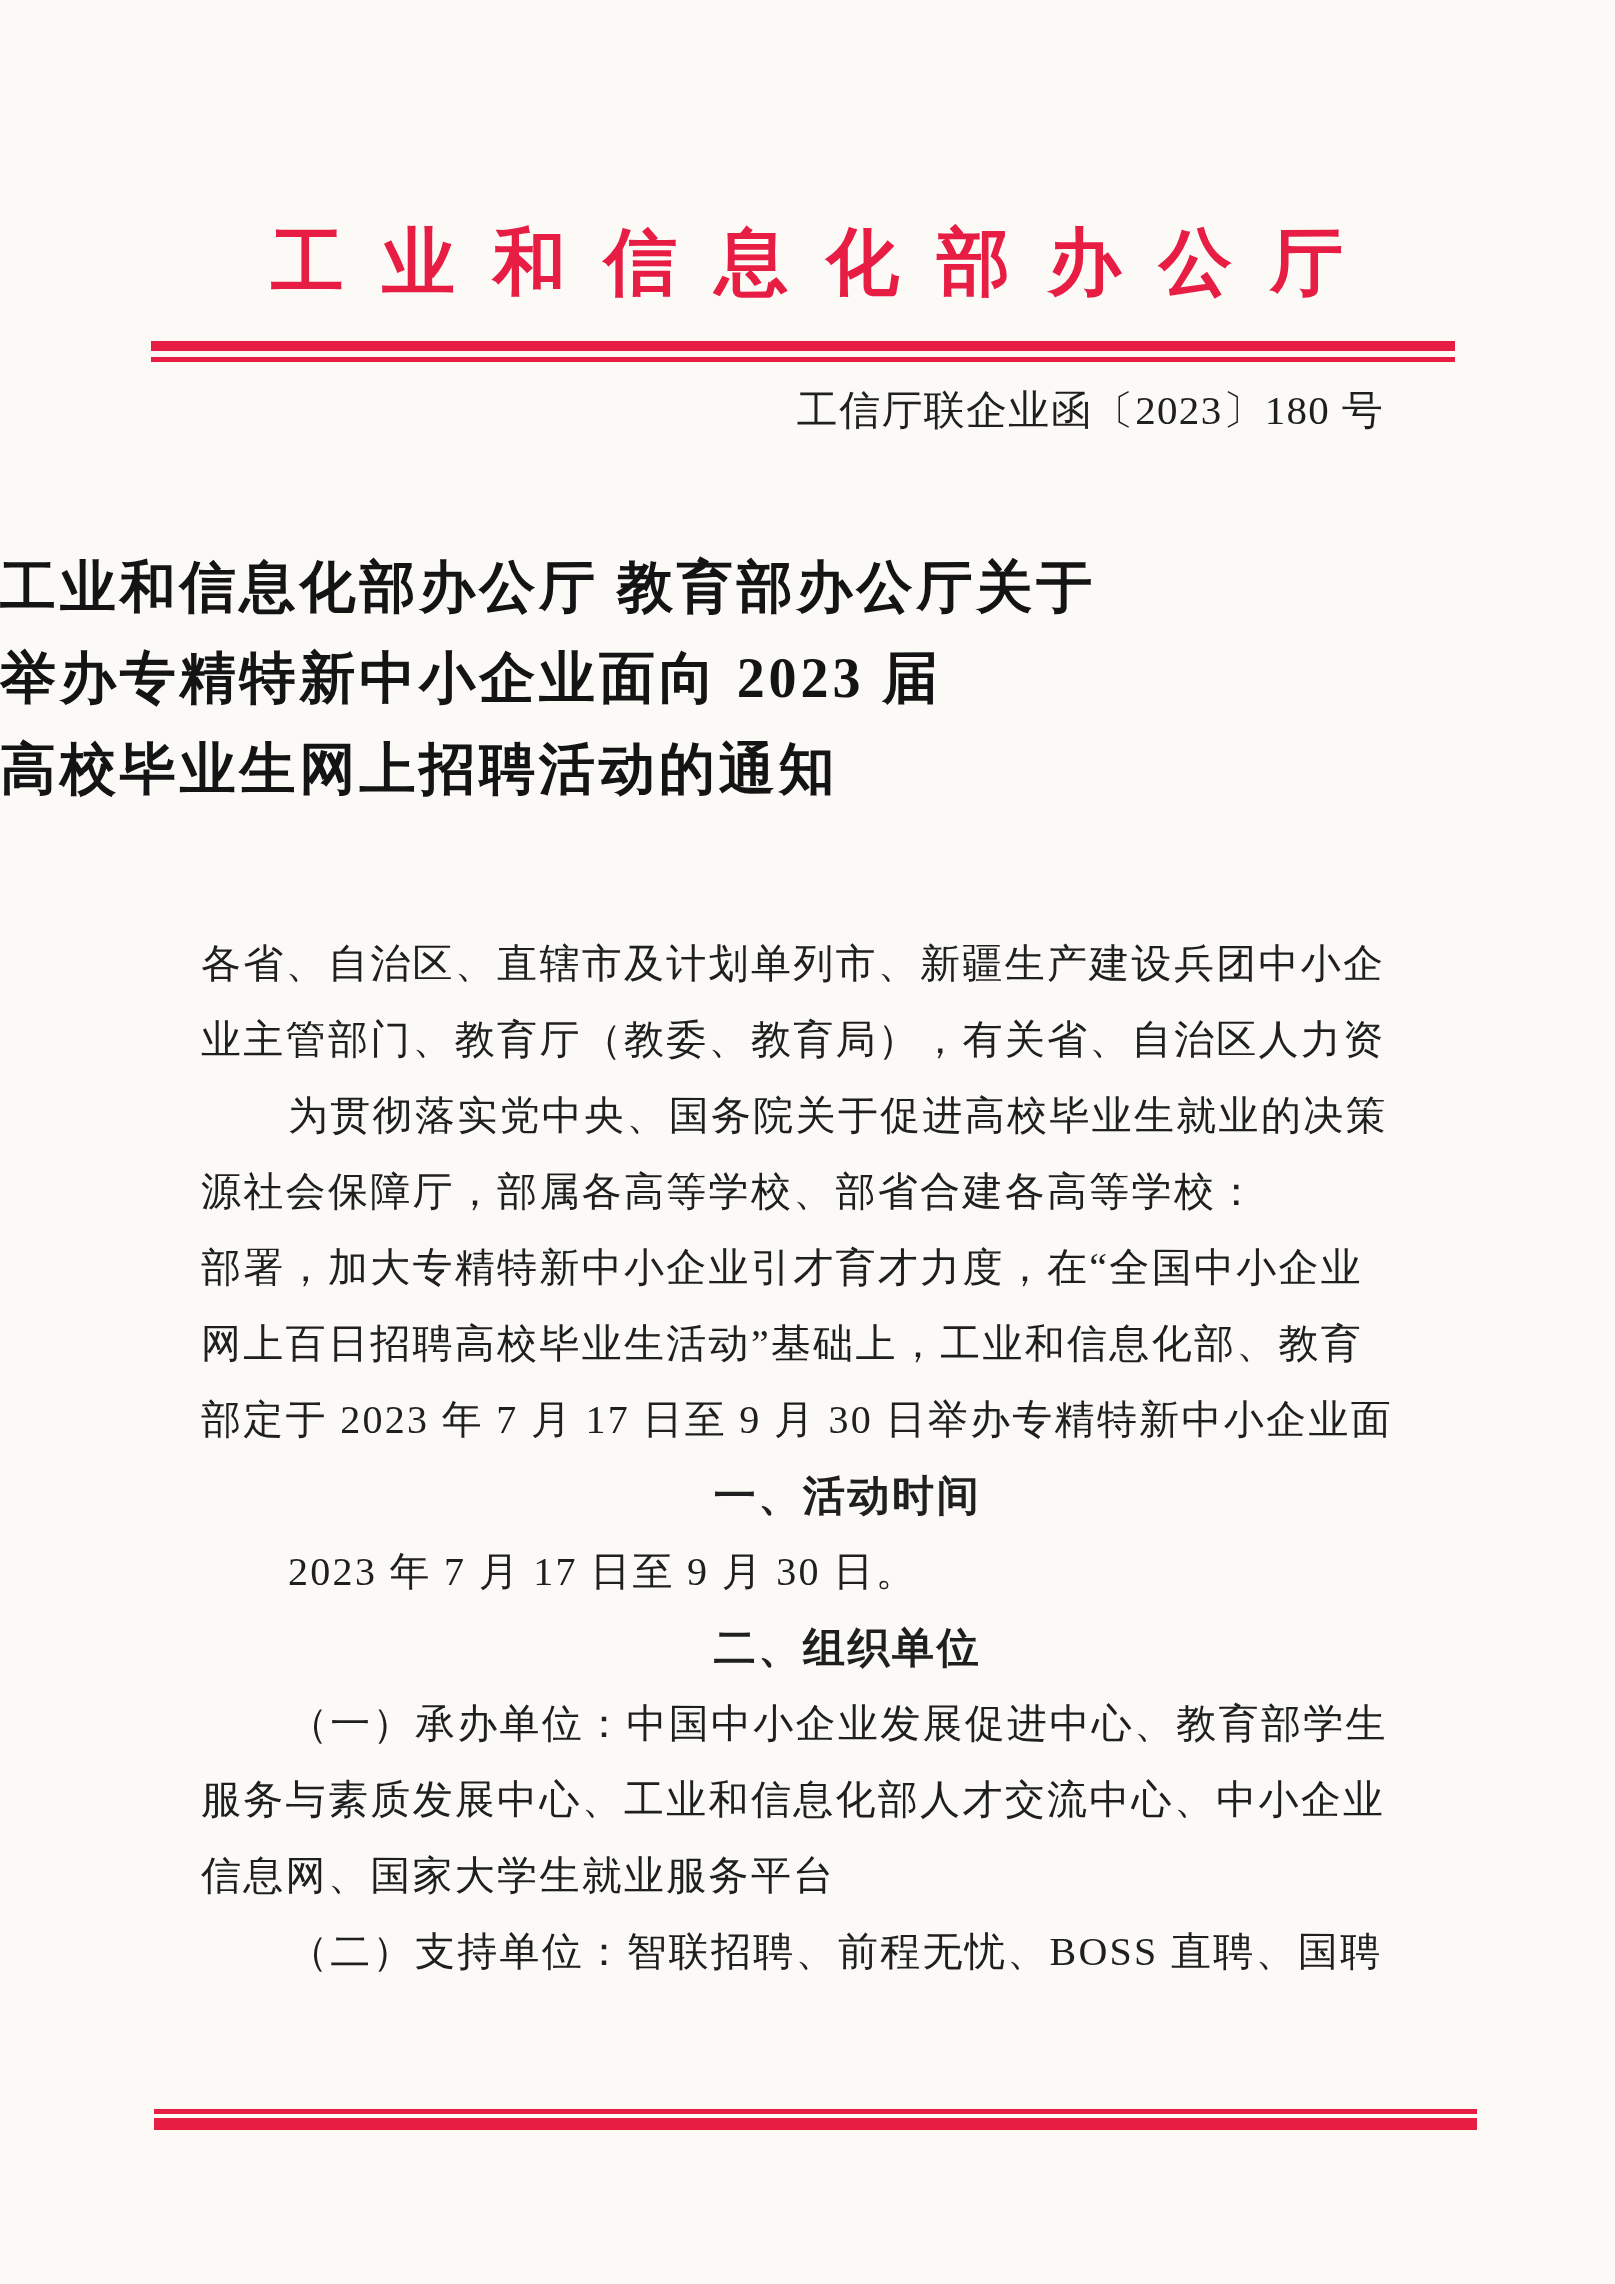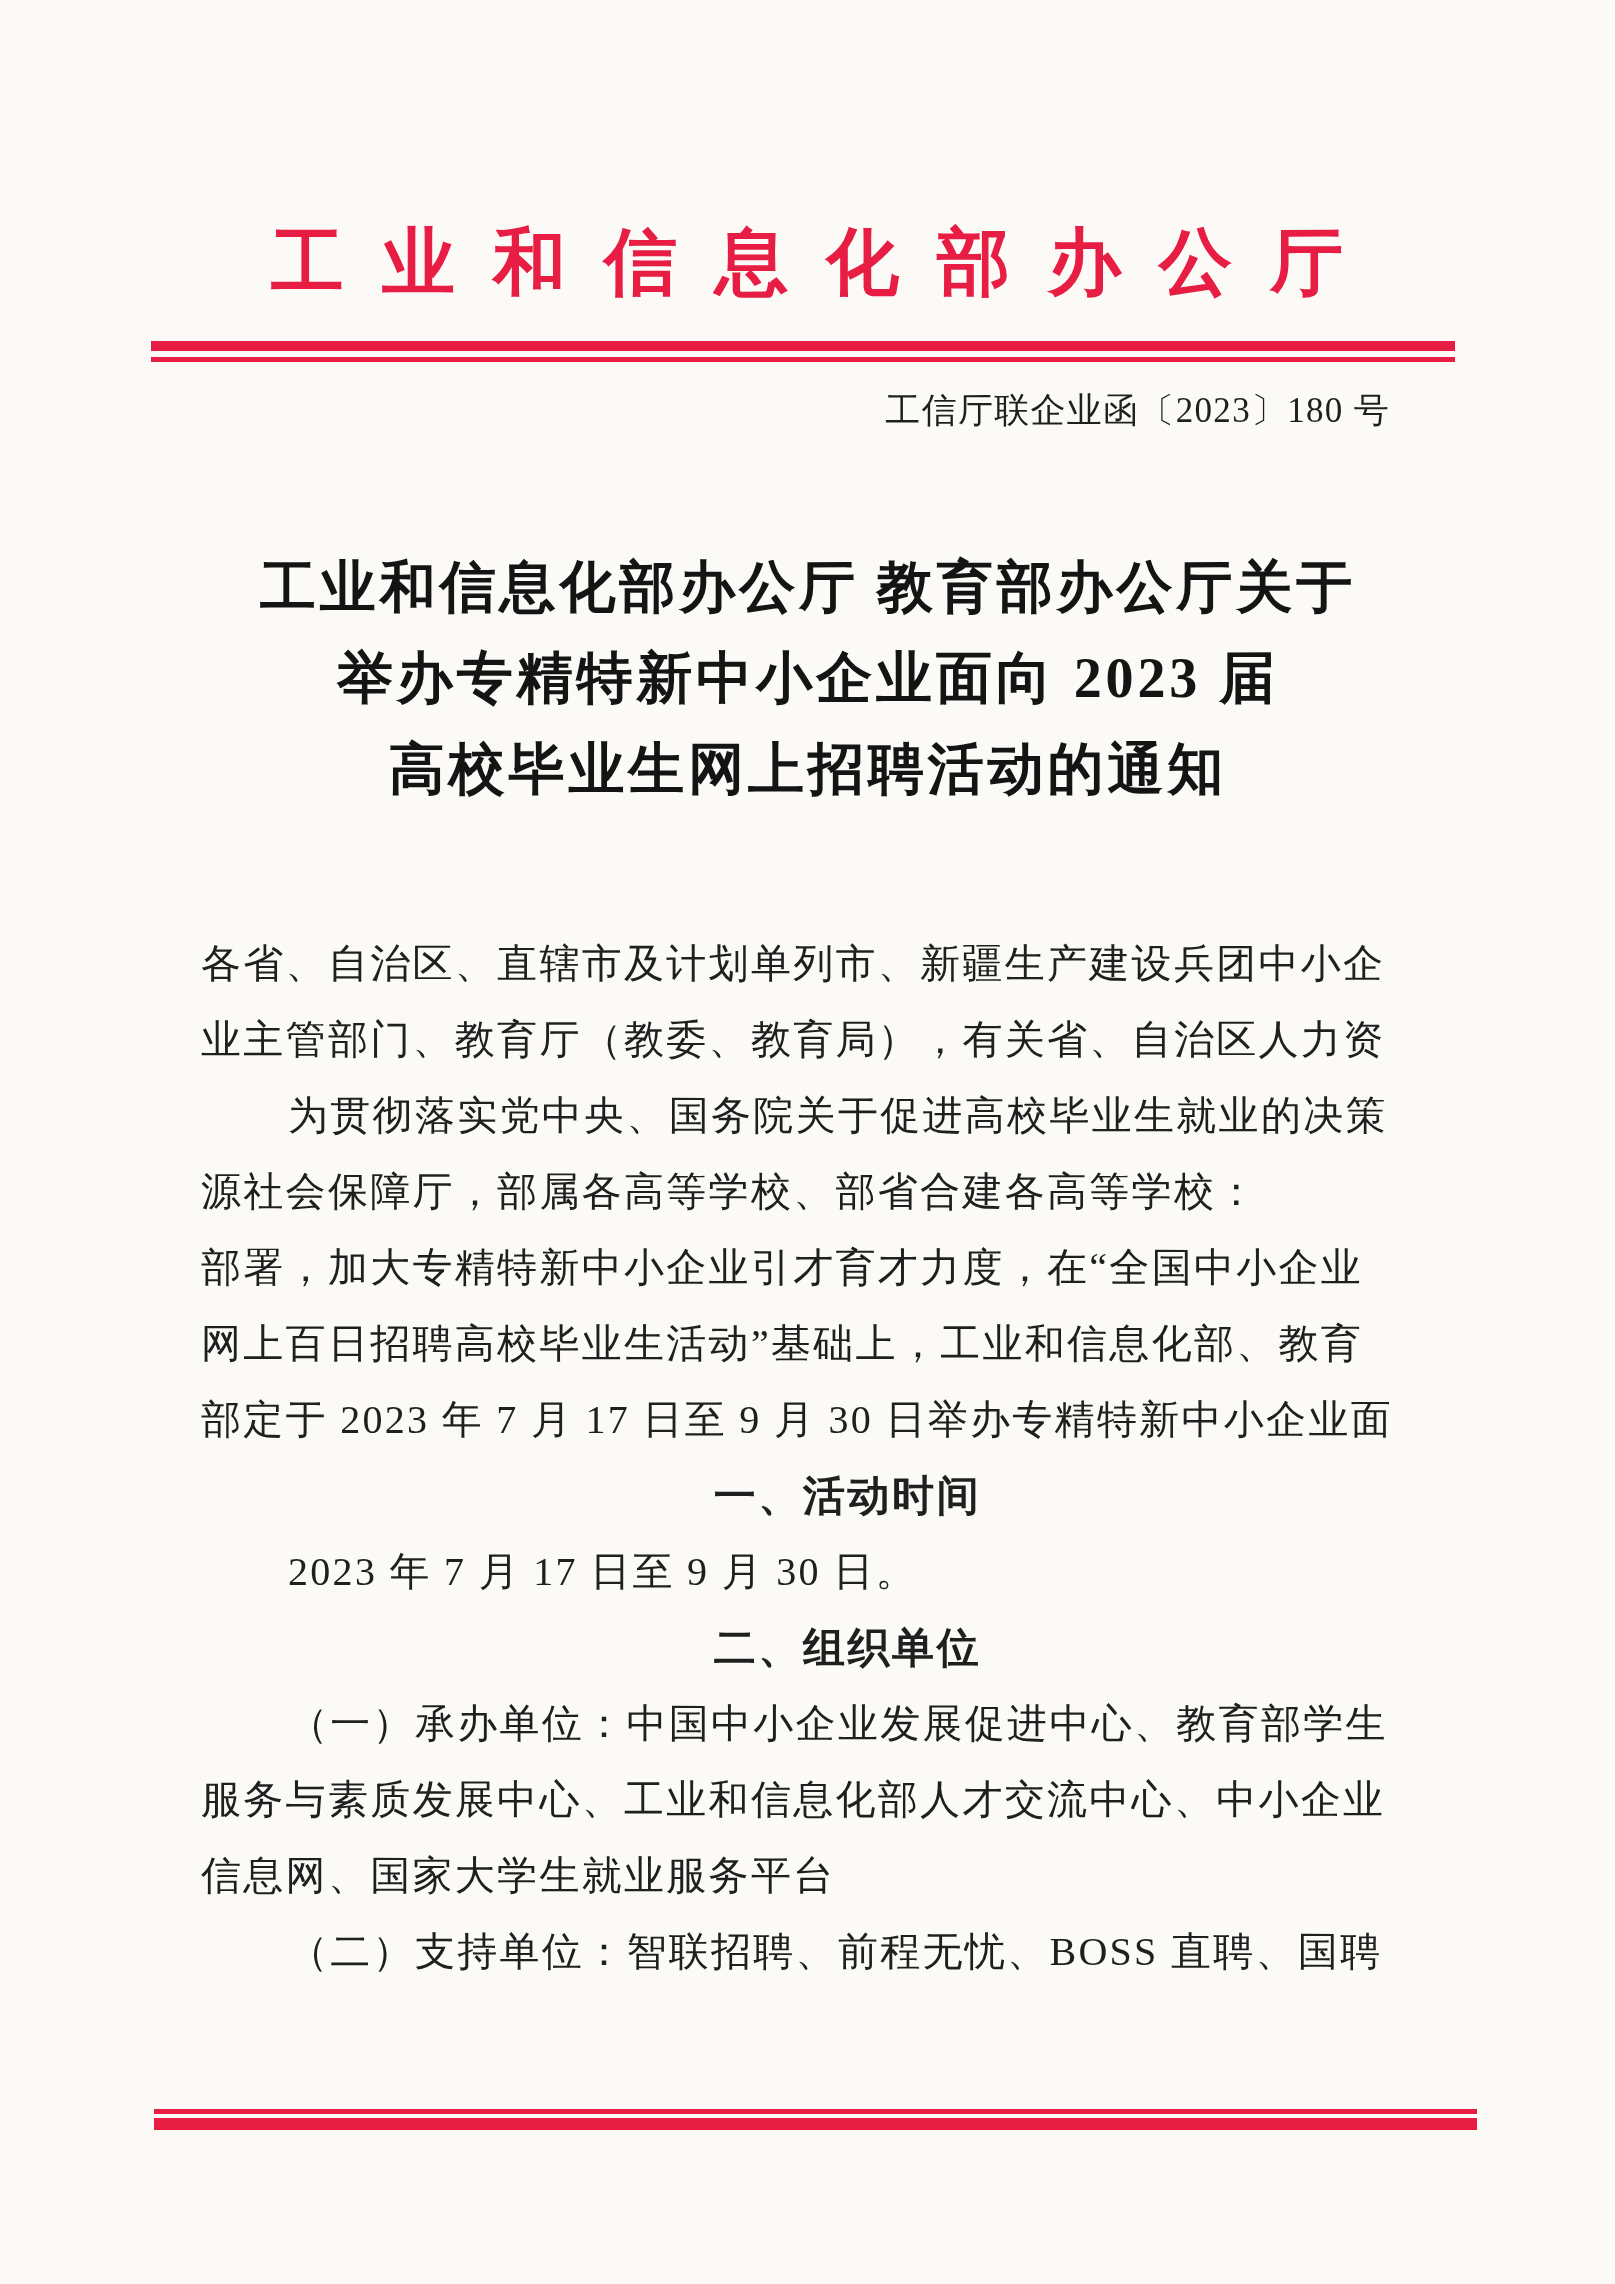--- a/index.html
+++ b/index.html
@@ -41,34 +41,33 @@
     background: var(--red, #e71d44);
   }
   .rule-head-thick { left: 151px; top: 341px; width: 1304px; height: 9.8px; }
   .rule-head-thin  { left: 151px; top: 357px; width: 1304px; height: 4.6px;  }
   .rule-foot-thin  { left: 154px; top: 2109px; width: 1323px; height: 4.6px;  }
   .rule-foot-thick { left: 154px; top: 2118px; width: 1323px; height: 12.4px; }
   
   .doc-number {
     position: absolute;
     top: 387px;
-    right: 226px;
-    font-size: 35px;
+    right: 232px;
+    font-size: 41px;
     line-height: 47px;
     letter-spacing: 1.3px;
     color: var(--ink, #1f1f1f);
     white-space: nowrap;
   }
   
   .title {
     position: absolute;
     top: 542px;
     left: 0;
     width: 100%;
-    text-align: center;
     color: #141414;
   }
   .title-line {
     font-family: "Liberation Serif", "DejaVu Serif", serif;
     font-weight: 700;
     font-size: 56px;
     line-height: 91px;
     letter-spacing: 3.9px;
     white-space: nowrap;
   }

